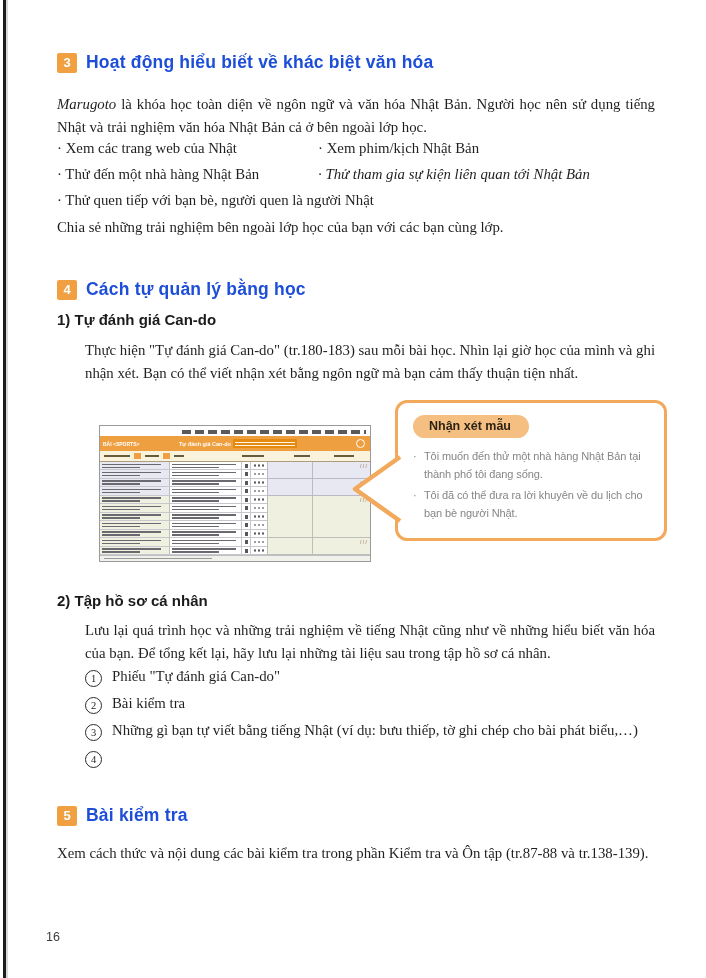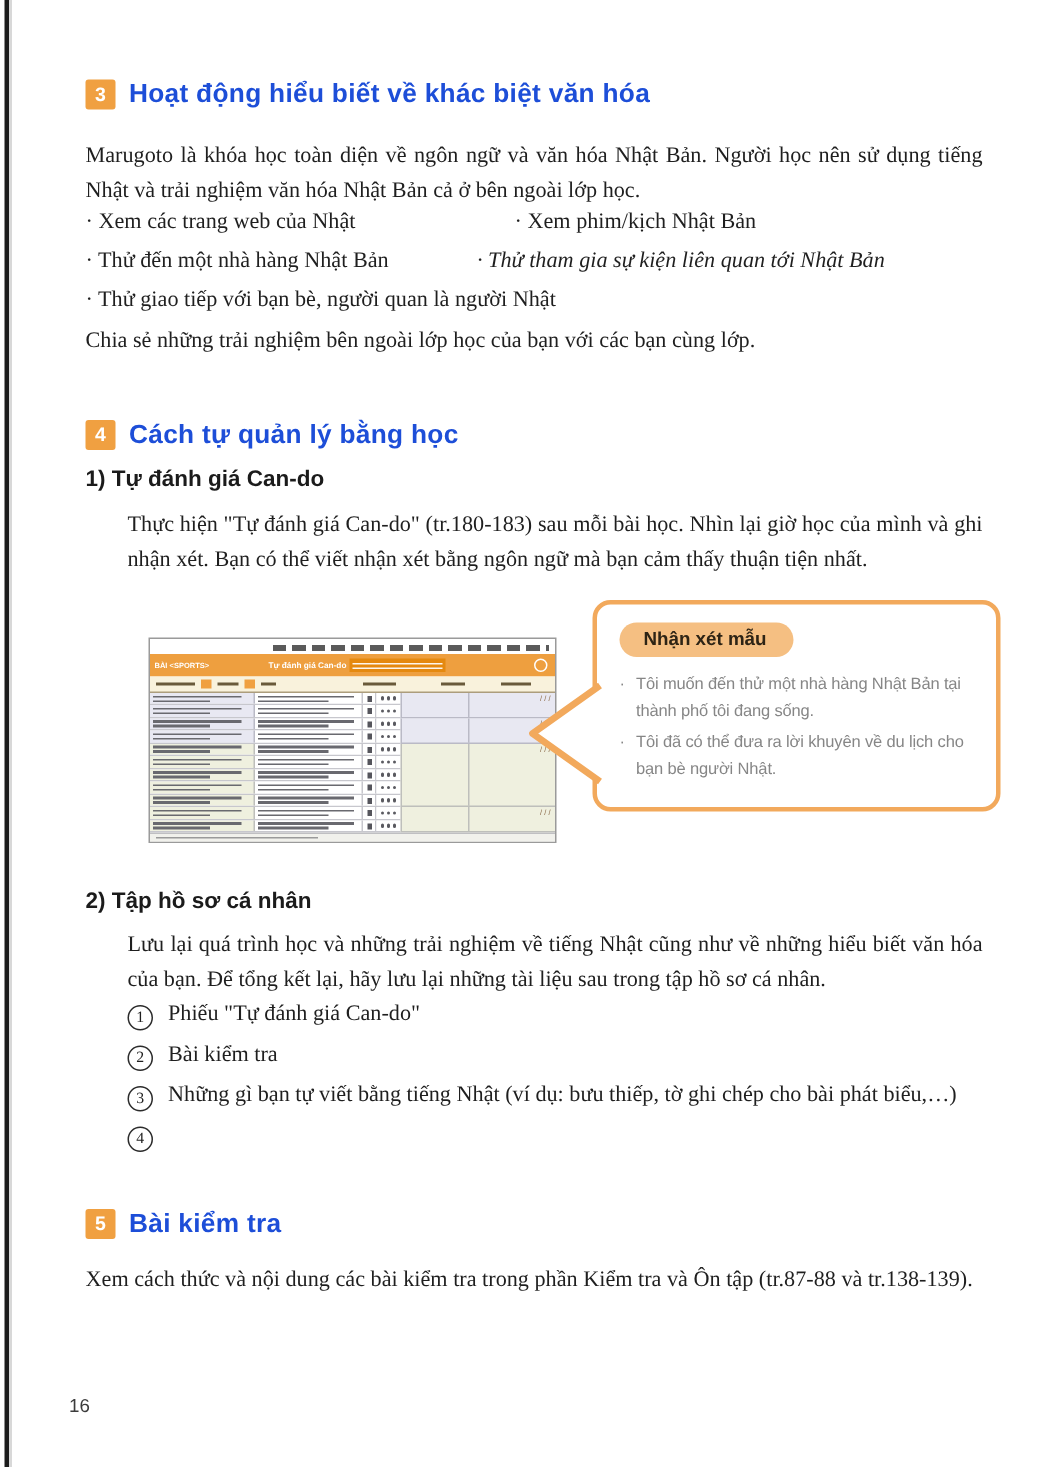--- a/index.html
+++ b/index.html
@@ -12,21 +12,21 @@
   
   .sec-header{position:absolute;left:57px;display:flex;align-items:center;gap:9px;}
   .sec-num{width:20px;height:20px;border-radius:2px;color:#fff;
            font:bold 13px/20px "Liberation Sans","DejaVu Sans",sans-serif;
            text-align:center;flex:0 0 auto;}
   .sec-title{font:bold 17.5px "Liberation Sans","DejaVu Sans",sans-serif;color:#1d4ed8;letter-spacing:.2px;}
 
   .sub-header{position:absolute;left:57px;font:bold 15px "Liberation Sans","DejaVu Sans",sans-serif;color:#1b1b1b;}
 
   .body-p{position:absolute;font-size:14.8px;line-height:23px;text-align:justify;color:#1f1f1f;}
-  .italic{}
+  .italic{font-style:italic;}
 
   .bullet{position:absolute;font-size:14.8px;white-space:nowrap;color:#1f1f1f;}
 
   .plist-row{position:absolute;left:85px;display:flex;align-items:flex-start;font-size:14.8px;color:#1f1f1f;white-space:nowrap;}
   .cnum{width:15px;height:15px;border:1.2px solid #2b2b2b;border-radius:50%;flex:0 0 auto;
         font:10.5px/15px "Liberation Serif",serif;text-align:center;margin:2px 10px 0 0;}
 
   
   .figure{position:absolute;left:12px;top:395px;width:706px;height:190px;}
 
@@ -87,24 +87,24 @@
   <div class="sec-header" style="top:52px;">
     <span class="sec-num" style="background:#F0A041;">3</span>
     <span class="sec-title">Hoạt động hiểu biết về khác biệt văn hóa</span>
   </div>
 
   <div class="body-p" style="left:57px;top:93px;width:598px;">
     <span class="italic">Marugoto</span><span> là khóa học toàn diện về ngôn ngữ và văn hóa Nhật Bản. Người học nên sử dụng tiếng Nhật và trải nghiệm văn hóa Nhật Bản cả ở bên ngoài lớp học.</span>
   </div>
 
   <span class="bullet" style="left:57px;top:140px;">· Xem các trang web của Nhật</span>
-  <span class="bullet" style="left:318px;top:140px;margin-left:25px;">· Xem phim/kịch Nhật Bản</span>
+  <span class="bullet" style="left:318px;top:140px;">· Xem phim/kịch Nhật Bản</span>
   <span class="bullet" style="left:57px;top:166px;">· Thử đến một nhà hàng Nhật Bản</span>
   <span class="bullet" style="left:318px;top:166px;font-style:italic;">· Thử tham gia sự kiện liên quan tới Nhật Bản</span>
-  <span class="bullet" style="left:57px;top:192px;">· Thử giao tiếp với bạn bè, người quan là người Nhật</span>
+  <span class="bullet" style="left:57px;top:192px;">· Thử quen tiếp với bạn bè, người quen là người Nhật</span>
 
   <div class="body-p" style="left:57px;top:216px;width:598px;text-align:left;">Chia sẻ những trải nghiệm bên ngoài lớp học của bạn với các bạn cùng lớp.</div>
 
   <div class="sec-header" style="top:279px;">
     <span class="sec-num" style="background:#F0A041;">4</span>
     <span class="sec-title">Cách tự quản lý bằng học</span>
   </div>
 
   <div class="sub-header" style="top:311px;">1) Tự đánh giá Can-do</div>
   <div class="body-p" style="left:85px;top:339px;width:570px;">Thực hiện "Tự đánh giá Can-do" (tr.180-183) sau mỗi bài học. Nhìn lại giờ học của mình và ghi nhận xét. Bạn có thể viết nhận xét bằng ngôn ngữ mà bạn cảm thấy thuận tiện nhất.</div>

